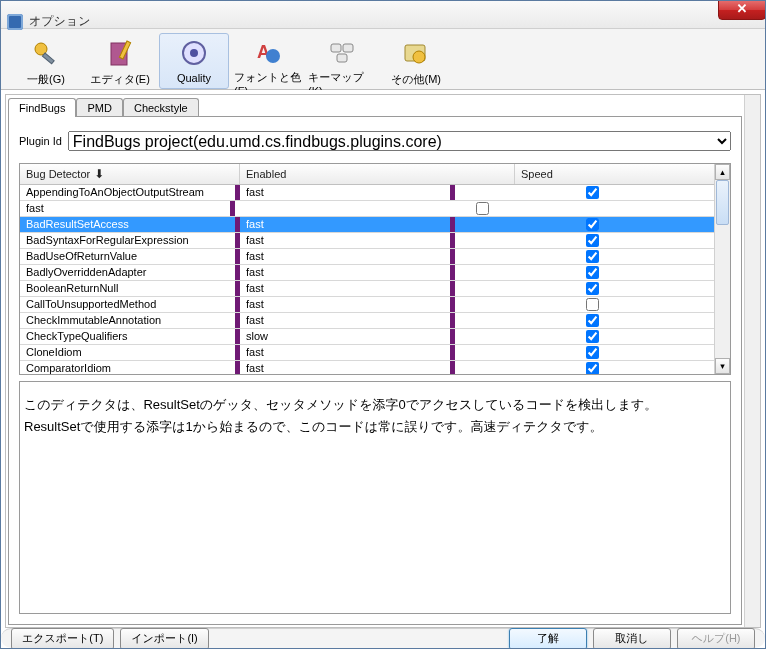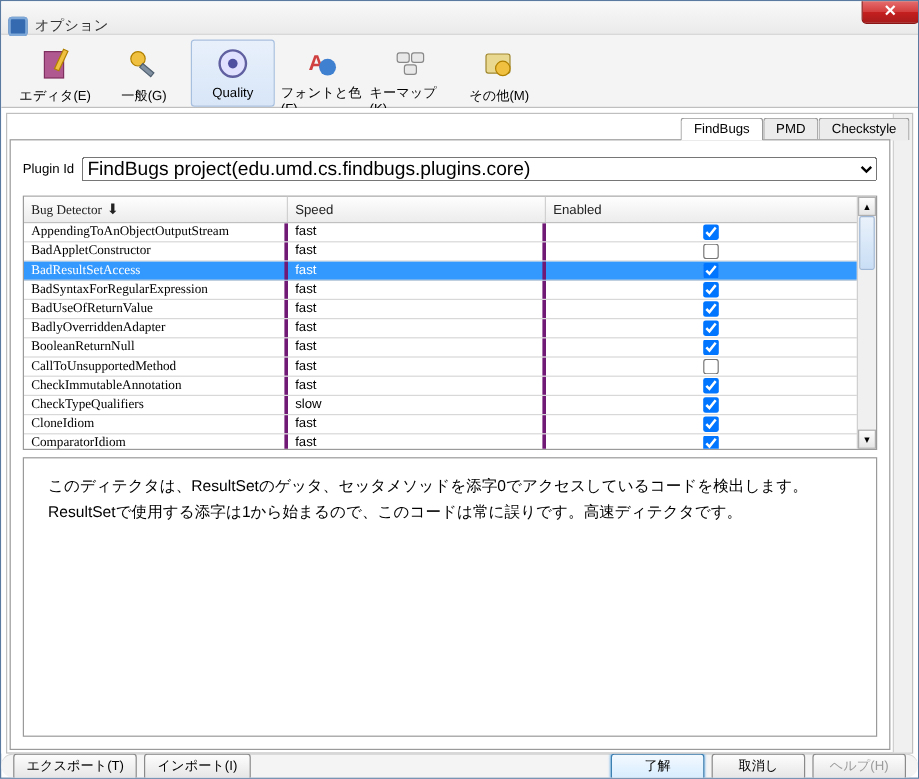--- a/index.html
+++ b/index.html
@@ -104,22 +104,21 @@
     width:16px;
     background:#f0f0f0;
     border-left:1px solid #d0d0d0;
   }
   
   .tabstrip {
     display: flex;
     gap: 0;
     position: relative;
     top: 1px;
-    margin-left: 20px;
-    justify-content: flex-end;
+    margin-left: 0;
   }
   .tab {
     padding: 3px 10px;
     border: 1px solid #9a9a9a;
     border-bottom: none;
     background: #ececec;
     border-top-left-radius: 3px;
     border-top-right-radius: 3px;
     font-size: 11px;
     cursor: pointer;
@@ -168,38 +167,38 @@
     flex: 0 0 auto;
   }
   .th {
     padding: 3px 6px;
     border-right: 1px solid #d0d0d0;
     color: #222;
     display:flex;
     align-items:center;
     gap:4px;
   }
-  .col-detector { width: 220px; font-family: Liberation Serif, serif; }
+  .col-detector { width: 220px; }
   .col-speed { width: 215px; }
   .col-enabled { flex: 1; text-align:left; }
   .tbody {
     flex: 1;
     overflow: hidden;
     position: relative;
   }
   .tr {
     display: flex;
     height: 16px;
     line-height: 15px;
     border-bottom: 1px solid #d8d8d8;
   }
   .tr.selected { background: #3399ff; color: #fff; }
   .td {
     padding: 0 6px;
-    border-right: 3px solid #701a75;
+    border-right: 5px solid #701a75;
     overflow: hidden;
     white-space: nowrap;
   }
   .td.enabled-cell { flex:1; display:flex; justify-content:center; align-items:center; border-right:none;}
   .td.enabled-cell input { margin:0; }
   .table-scroll {
     position:absolute;
     right:0; top:0; bottom:0;
     width:16px;
     background:#f0f0f0;
@@ -222,21 +221,21 @@
     top:0; height:45px;
     background:linear-gradient(to bottom,#eaf2fb,#c9def5);
     border:1px solid #9fb8d8;
     border-radius:2px;
   }
   
   .desc-box {
     margin-top: 6px;
     flex:1;
     border: 1px solid #9a9a9a;
-    padding: 12px 20px;
+    padding: 12px 4px;
     font-size: 13px;
     line-height: 1.7;
     color: #000;
     background:#fff;
     overflow:hidden;
   }
   
   .button-bar {
     height: 20px;
     border-top: 1px solid #d0d0d0;
@@ -275,34 +274,34 @@
 <div class="titlebar">
   <span class="app-icon"></span>
   <span class="title">オプション</span>
   <div class="close">✕</div>
 </div>
 
 <div class="toolbar">
   <div class="tool-btn">
     <div class="ticon">
       <svg width="30" height="30" viewBox="0 0 30 30">
+          <circle cx="10" cy="10" r="6" fill="#f0c040" stroke="#b08000"></circle>
+          <rect x="14" y="14" width="12" height="4" transform="rotate(40 14 14)" fill="#8090a0" stroke="#506070"></rect>
+        </svg>
+    </div>
+    <span>一般(G)</span>
+  </div>
+  <div class="tool-btn">
+    <div class="ticon">
+      <svg width="30" height="30" viewBox="0 0 30 30">
           <rect x="6" y="4" width="16" height="22" fill="#b05890" stroke="#803060"></rect>
           <rect x="18" y="2" width="4" height="18" transform="rotate(25 20 11)" fill="#f0c040" stroke="#b08000"></rect>
         </svg>
     </div>
     <span>エディタ(E)</span>
-  </div>
-  <div class="tool-btn">
-    <div class="ticon">
-      <svg width="30" height="30" viewBox="0 0 30 30">
-          <circle cx="10" cy="10" r="6" fill="#f0c040" stroke="#b08000"></circle>
-          <rect x="14" y="14" width="12" height="4" transform="rotate(40 14 14)" fill="#8090a0" stroke="#506070"></rect>
-        </svg>
-    </div>
-    <span>一般(G)</span>
   </div>
   <div class="tool-btn selected">
     <div class="ticon">
       <svg width="30" height="30" viewBox="0 0 30 30">
           <circle cx="15" cy="14" r="11" fill="#e0e0ff" stroke="#6060a0" stroke-width="2"></circle>
           <circle cx="15" cy="14" r="4" fill="#5050a0"></circle>
         </svg>
     </div>
     <span>Quality</span>
   </div>
@@ -352,37 +351,36 @@
         <option>FindBugs project(edu.umd.cs.findbugs.plugins.core)</option>
       </select>
     </div>
 
     <div class="table-wrap">
       <div class="thead">
         <div class="th col-detector">
           <span>Bug Detector</span>
           <span class="sort-icon">⬇</span>
         </div>
+        <div class="th col-enabled">
+              <span>Enabled</span>
+            </div>
         <div class="th col-speed">
               <span>Speed</span>
             </div>
-        <div class="th col-enabled">
-              <span>Enabled</span>
-            </div>
       </div>
       <div class="tbody" id="tbody">
             <div class="tr">
               <div class="td col-detector">AppendingToAnObjectOutputStream</div>
               <div class="td col-speed">fast</div>
               <div class="td enabled-cell">
                 <input type="checkbox" checked="" style="">
               </div>
             </div>
             <div class="tr">
-              <div class="td col-detector">BadAppletConstructor</div>
               <div class="td col-speed">fast</div>
               <div class="td enabled-cell">
                 <input type="checkbox" style="">
               </div>
             </div>
             <div class="tr selected">
               <div class="td col-detector">BadResultSetAccess</div>
               <div class="td col-speed">fast</div>
               <div class="td enabled-cell">
                 <input type="checkbox" checked="" style="">

